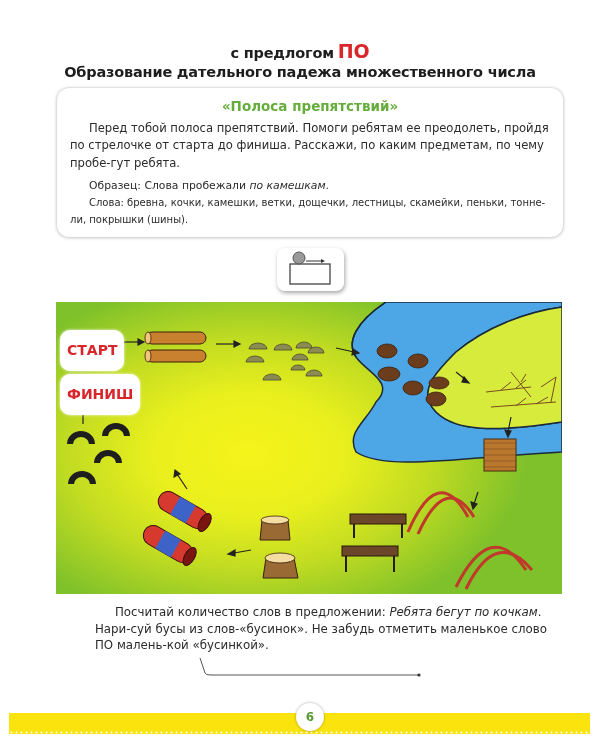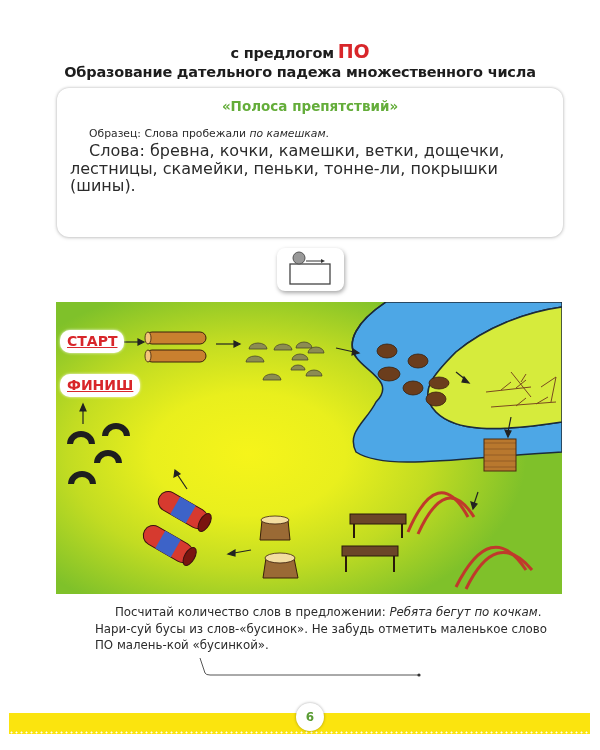--- a/index.html
+++ b/index.html
@@ -10,33 +10,33 @@
     font-family: "DejaVu Sans", sans-serif; font-weight: bold; font-size: 14.5px; line-height: 19px; color: #1d1d1d; letter-spacing: -0.2px; }
   .title .accent { color: #d8262a; font-size: 19px; margin-left: 4px; }
 
   .card { position: absolute; left: 57px; top: 88px; width: 506px; height: 149px;
     border-radius: 12px; background: #fff; box-shadow: 0 0 3px rgba(0,0,0,0.25), 0 1px 4px rgba(0,0,0,0.12); padding-left: 31px; }
   .card-title { position: absolute; left: 0; top: 10px; width: 100%; text-align: center;
     color: #64ad3a; font-weight: bold; font-size: 13.5px; }
   .card-body { position: absolute; left: 13px; top: 32px; width: 484px; font-size: 11.6px; line-height: 17.3px; color: #2b2b2b; }
   .card-body p { text-indent: 19px; }
   .card-body .sample { margin-top: 5px; font-size: 10.8px; }
-  .card-body .words { font-size: 16px; }
+  .card-body .words { font-size: 10px; }
   .card-body b { font-weight: normal; text-align: center; }
   .card-body i { font-style: italic; }
 
   .symbol-box { position: absolute; left: 277px; top: 248px; width: 67px; height: 43px; border-radius: 8px;
     background: #fff; box-shadow: 1px 2px 4px rgba(0,0,0,0.35); }
 
   .scene { position: absolute; left: 56px; top: 302px; width: 506px; height: 292px; overflow: hidden;
     background: radial-gradient(ellipse 55% 60% at 38% 52%, #f6f41a 0%, #e9ef1d 35%, #c2dc22 65%, #7fc12a 100%); }
   .scene svg { position: absolute; left: 0; top: 0; }
 
   .label-pill { position: absolute; background: #fff; border-radius: 10px; color: #d8262a; font-weight: bold;
-    font-size: 14px; padding: 3px 7px; line-height: 17px; box-shadow: 0 0 3px rgba(255,255,255,0.9); text-decoration: underline; }
+    font-size: 14px; padding: 12px 7px; line-height: 17px; box-shadow: 0 0 3px rgba(255,255,255,0.9); }
 
   .task { position: absolute; left: 56px; top: 604px; width: 496px; font-size: 11.8px; line-height: 16.5px; color: #2b2b2b; }
   .task p { text-indent: 20px; margin-left: 39px; }
   .task i { font-style: italic; }
 
   .answer-line { position: absolute; left: 198px; top: 656px; }
 
   .footer-band { position: absolute; left: 9px; top: 713px; width: 581px; height: 21px; background: #fbe40e; }
   .footer-dots { position: absolute; left: 9px; top: 731px; width: 581px; height: 3px;
     background-image: radial-gradient(circle, #fff 0.9px, transparent 1.1px); background-size: 5px 3px; }
@@ -47,20 +47,21 @@
 <body>
 
 <div class="title">
   <div><span>с предлогом</span><span class="accent">ПО</span></div>
   <div>Образование дательного падежа множественного числа</div>
 </div>
 
 <div class="card">
   <div class="card-title">«Полоса препятствий»</div>
   <div class="card-body">
+    <p>Перед тобой полоса препятствий. Помоги ребятам ее преодолеть, пройдя по стрелочке от старта до финиша. Расскажи, по каким предметам, по чему пробе-гут ребята.</p>
     <p class="sample"><b>Образец</b><span>: Слова пробежали </span><i>по камешкам</i><span>.</span></p>
     <p class="words"><b>Слова</b><span>: бревна, кочки, камешки, ветки, дощечки, лестницы, скамейки, пеньки, тонне-ли, покрышки (шины).</span></p>
   </div>
 </div>
 
 <div class="symbol-box">
   <svg width="67" height="43">
     <rect x="13" y="16" width="40" height="20" fill="#fff" stroke="#444" stroke-width="1.3"></rect>
     <circle cx="22" cy="10" r="6" fill="#999" stroke="#555" stroke-width="1"></circle>
     <line x1="29" y1="13" x2="44" y2="13" stroke="#333" stroke-width="1"></line>

